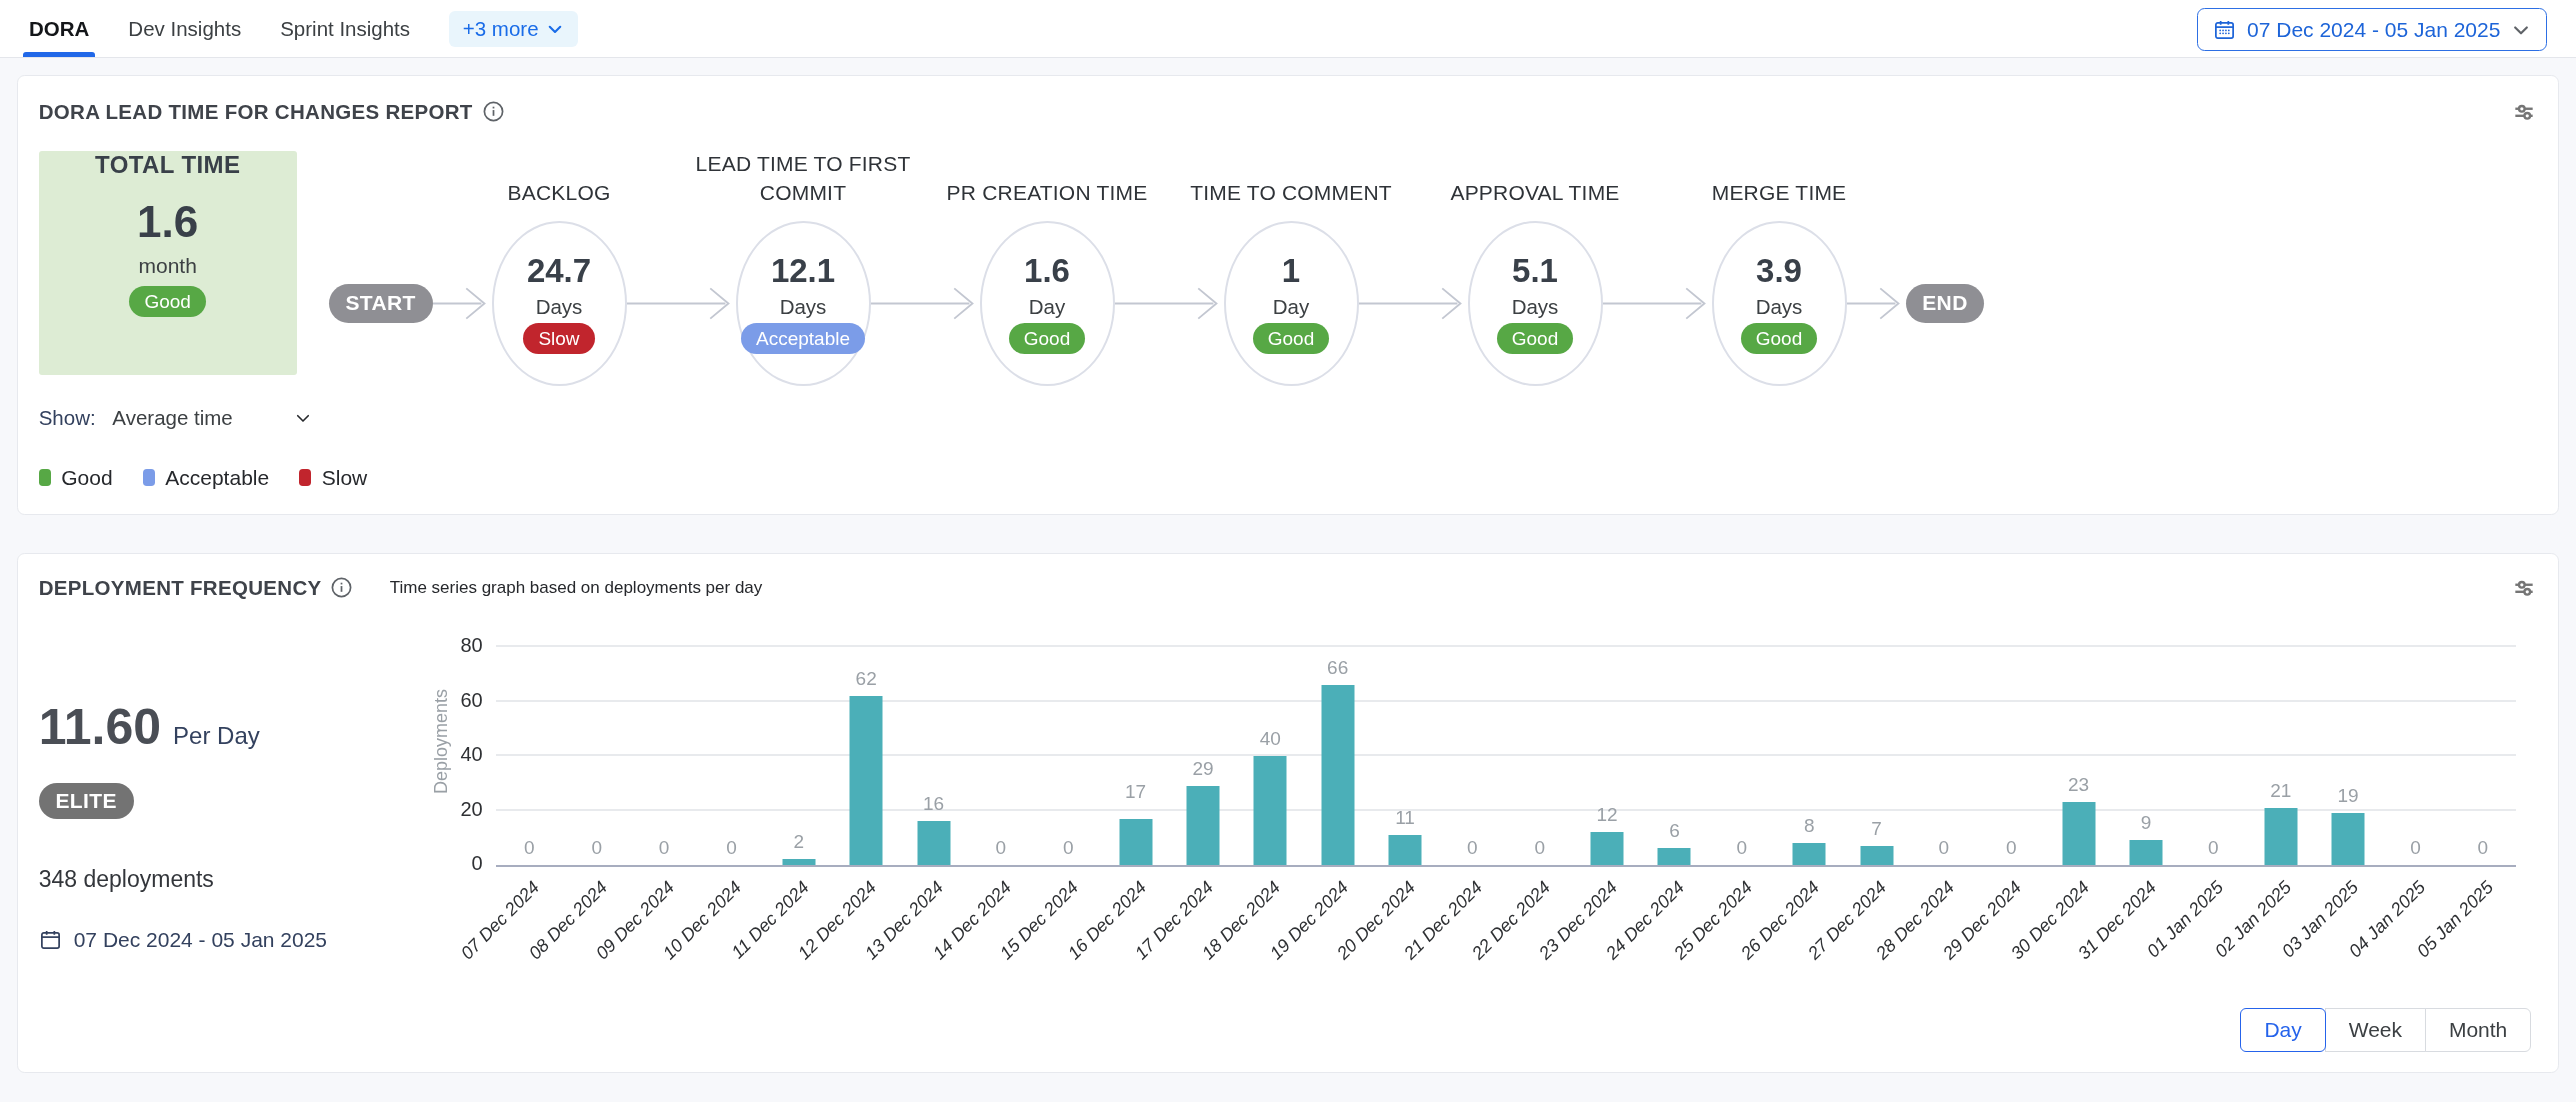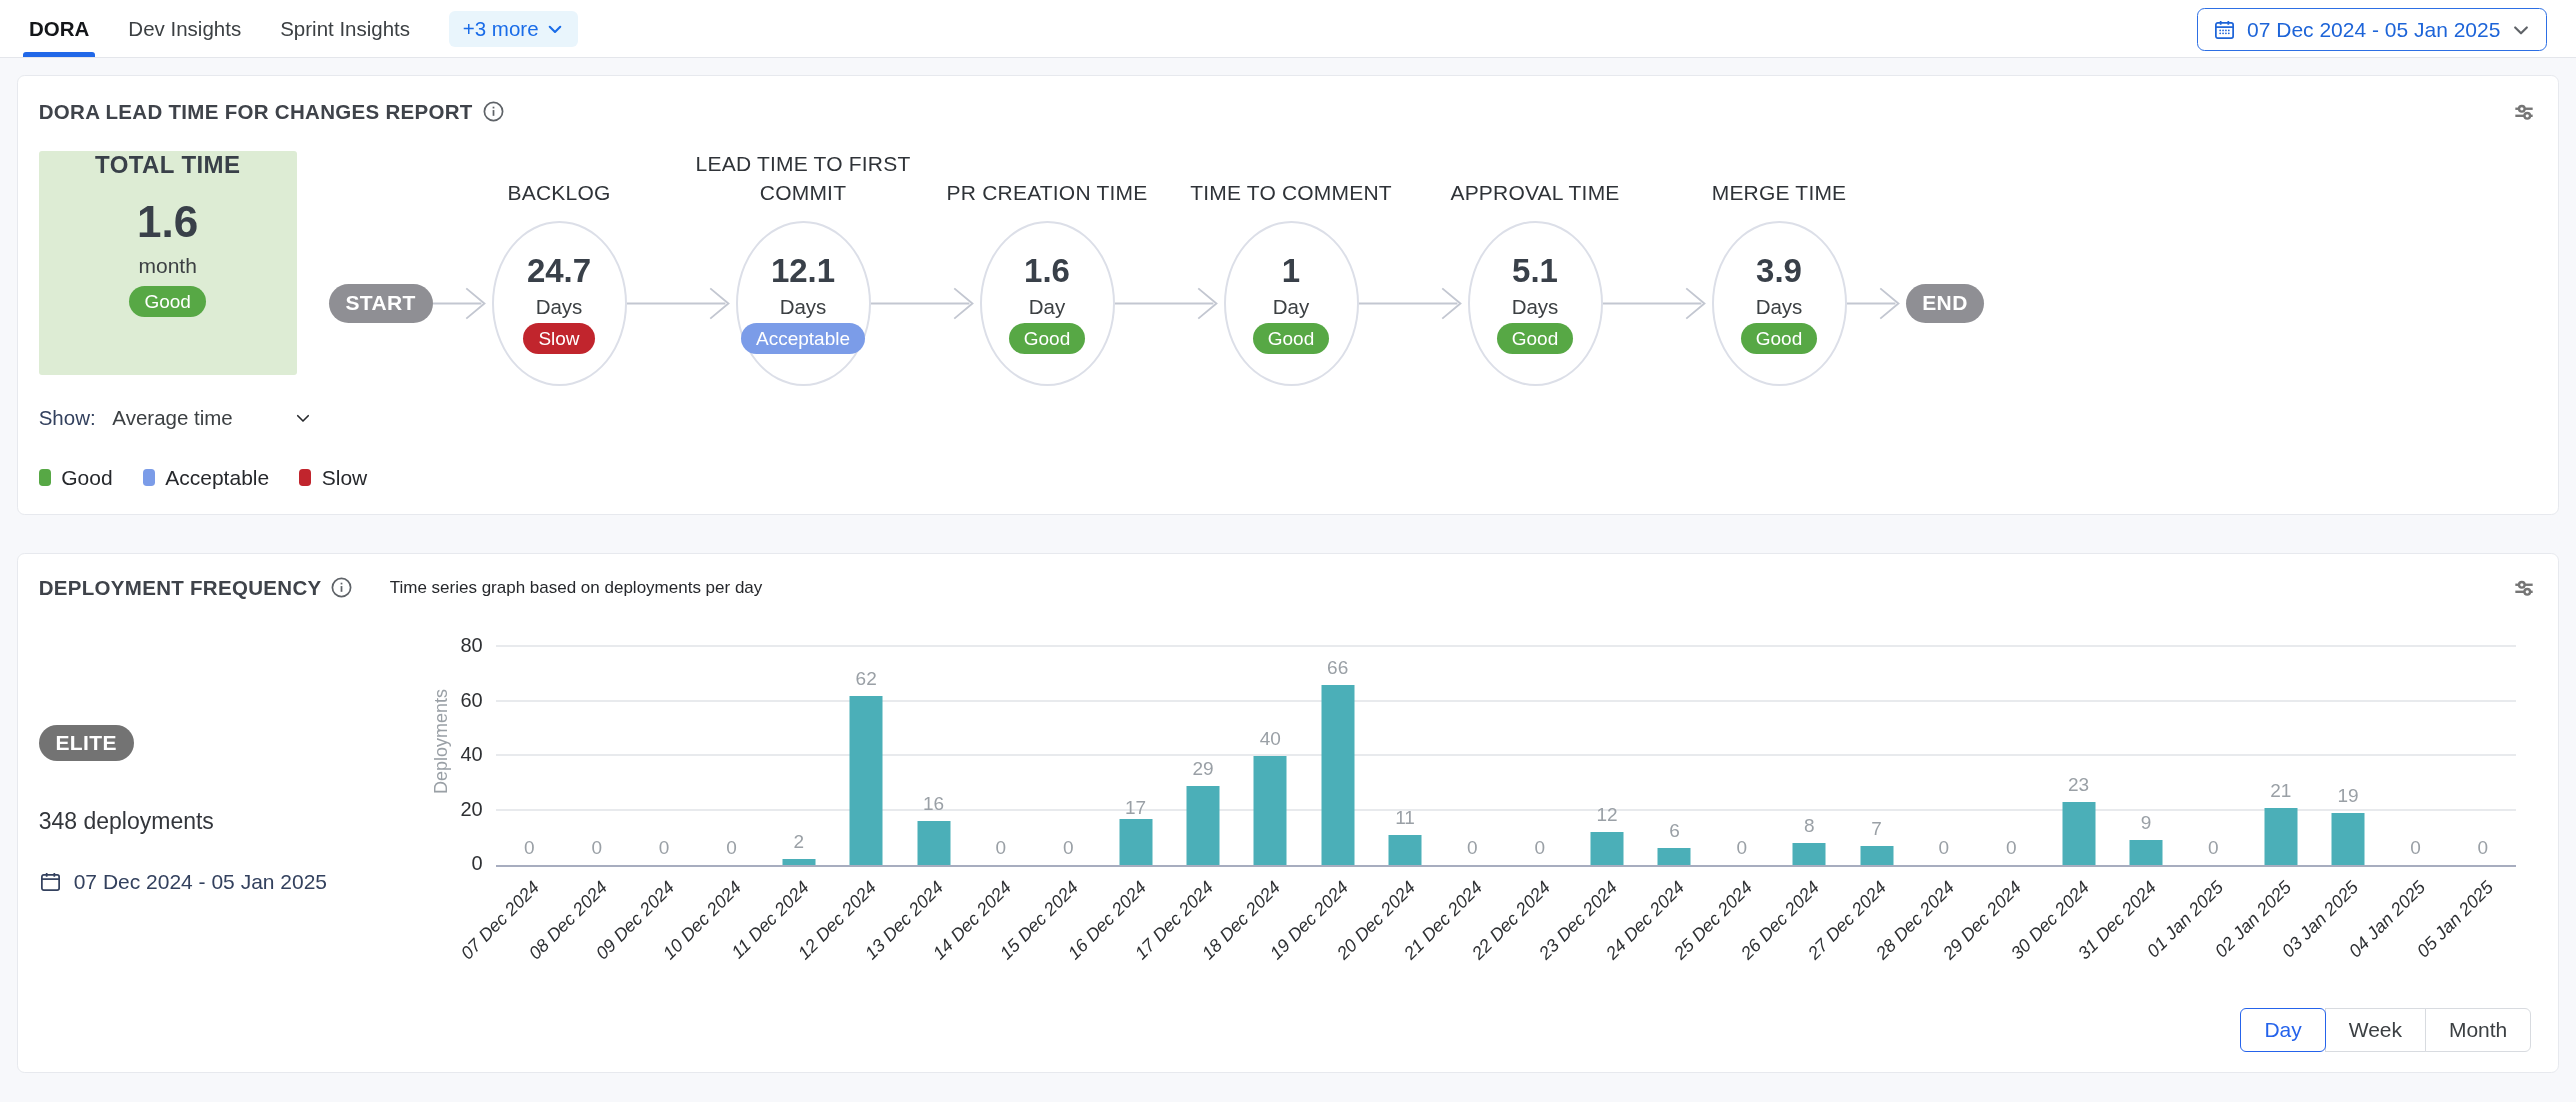--- a/index.html
+++ b/index.html
@@ -270,20 +270,24 @@
       <svg class="sliders-icon" width="26" height="26" viewBox="0 0 24 24">
           <path d="M4 9 H20" stroke="#757575" stroke-width="2.2"></path>
           <circle cx="10" cy="9" r="2.6" fill="#fff" stroke="#757575" stroke-width="2.2"></circle>
           <path d="M4 15.5 H20" stroke="#757575" stroke-width="2.2"></path>
           <circle cx="15" cy="15.5" r="2.6" fill="#fff" stroke="#757575" stroke-width="2.2"></circle>
         </svg>
     </div>
 
     <div class="df-body">
       <div class="df-stats">
+        <div class="rate">
+          <span class="rate-value">11.60</span>
+          <span class="rate-unit">Per Day</span>
+        </div>
         <div class="elite-badge">ELITE</div>
         <div class="total-deploys">348 deployments</div>
         <div class="date-row">
           <svg width="23" height="23" viewBox="0 0 24 24">
               <rect x="3" y="5" width="18" height="16" rx="2" stroke="#33415e" stroke-width="1.8" fill="none"></rect>
               <path d="M3 9.5 H21" stroke="#33415e" stroke-width="1.8"></path>
               <path d="M8 3 V7 M16 3 V7" stroke="#33415e" stroke-width="1.8"></path>
             </svg>
           <span>07 Dec 2024 - 05 Jan 2025</span>
         </div>
@@ -336,21 +340,21 @@
               <div class="bar-cell">
                 <div class="bar-val" style="bottom:6px">0</div>
                 <div class="xlab">14 Dec 2024</div>
               </div>
               <div class="bar-cell">
                 <div class="bar-val" style="bottom:6px">0</div>
                 <div class="xlab">15 Dec 2024</div>
               </div>
               <div class="bar-cell">
                 <div class="bar" style="height:46px; background:#4bafb8"></div>
-                <div class="bar-val" style="bottom:46px">17</div>
+                <div class="bar-val" style="bottom:62px">17</div>
                 <div class="xlab">16 Dec 2024</div>
               </div>
               <div class="bar-cell">
                 <div class="bar" style="height:79px; background:#4bafb8"></div>
                 <div class="bar-val" style="bottom:85px">29</div>
                 <div class="xlab">17 Dec 2024</div>
               </div>
               <div class="bar-cell">
                 <div class="bar" style="height:109px; background:#4bafb8"></div>
                 <div class="bar-val" style="bottom:115px">40</div>

